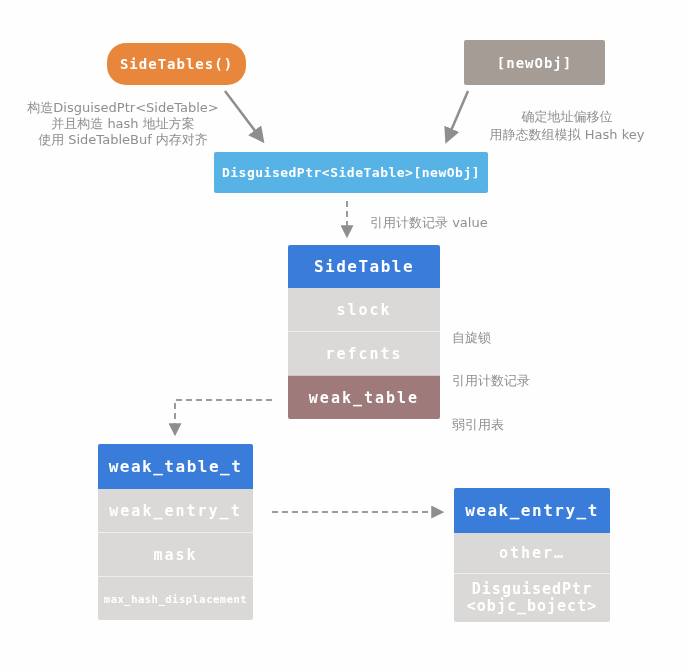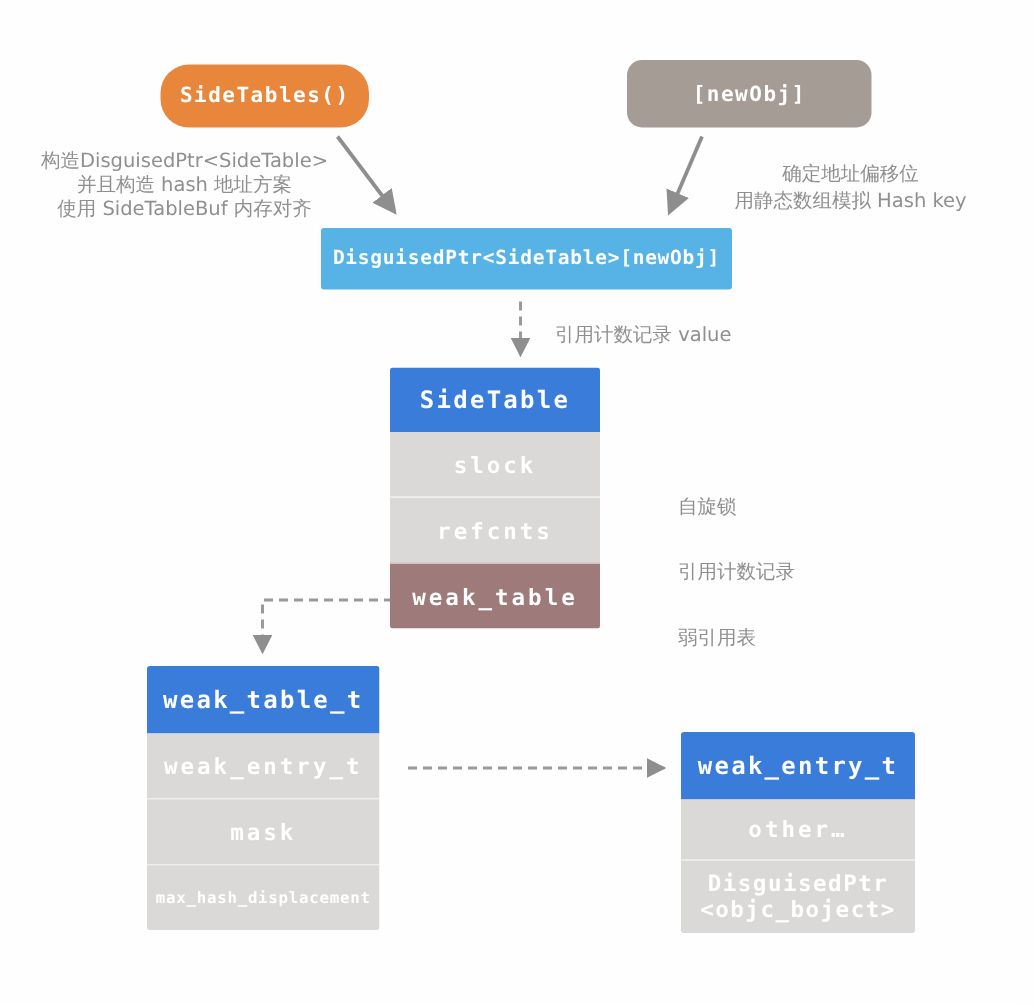--- a/index.html
+++ b/index.html
@@ -20,22 +20,22 @@
 
   
   .topbox {
     position: absolute;
     display: flex; align-items: center; justify-content: center;
     border-radius: 2px;
     font-size: 14px; letter-spacing: 1px;
   }
   .box-sidetables { left: 107px; top: 43px; width: 139px; height: 42px;
     background: var(--orange, #e8873c); border-radius: 19px; }
-  .box-newobj { left: 418px; top: 40px; width: 163px; height: 45px;
-    background: var(--taupe, #a59c95); border-radius: 10px; }
+  .box-newobj { left: 464px; top: 40px; width: 141px; height: 45px;
+    background: var(--taupe, #a59c95); }
   .box-disguisedptr { left: 214px; top: 152px; width: 274px; height: 41px;
     background: var(--light_blue, #57b3e6); font-size: 13px; letter-spacing: 0.5px; }
 
   
   .note { position: absolute; color: #8f8f8f; font-size: 13px; text-align: center; }
   .note-left { left: 17px; top: 100px; width: 212px; line-height: 16px; }
   .note-right { left: 467px; top: 108px; width: 200px; line-height: 18px; }
   .note-retrieve { left: 370px; top: 214px; width: 140px; text-align: left; }
 
   
@@ -50,21 +50,21 @@
     background: var(--row_gray, #dad9d8);
     font-size: 15px; letter-spacing: 2px;
     border-top: 1px solid rgba(255,255,255,0.55);
     text-align: right;
   }
   .struct .row.first { border-top: none; }
   .struct .row.mauve { background: var(--mauve, #9e7a7a); }
   .struct .row.small { font-size: 10.5px; letter-spacing: 0.5px; }
   .struct .row.twoline { font-size: 15px; letter-spacing: 1px; line-height: 17px; }
 
-  .struct-sidetable { left: 260px; top: 245px; width: 140px; }
+  .struct-sidetable { left: 288px; top: 245px; width: 152px; }
   .struct-sidetable .hdr { height: 43px; font-size: 16px; }
   .struct-sidetable .row { height: 43px; }
 
   .struct-weaktablet { left: 98px; top: 444px; width: 155px; }
   .struct-weaktablet .hdr { height: 45px; font-size: 16px; }
   .struct-weaktablet .row { height: 43px; }
 
   .struct-weakentryt { left: 454px; top: 488px; width: 156px; }
   .struct-weakentryt .hdr { height: 45px; font-size: 16px; }
   .struct-weakentryt .row-other { height: 40px; }

